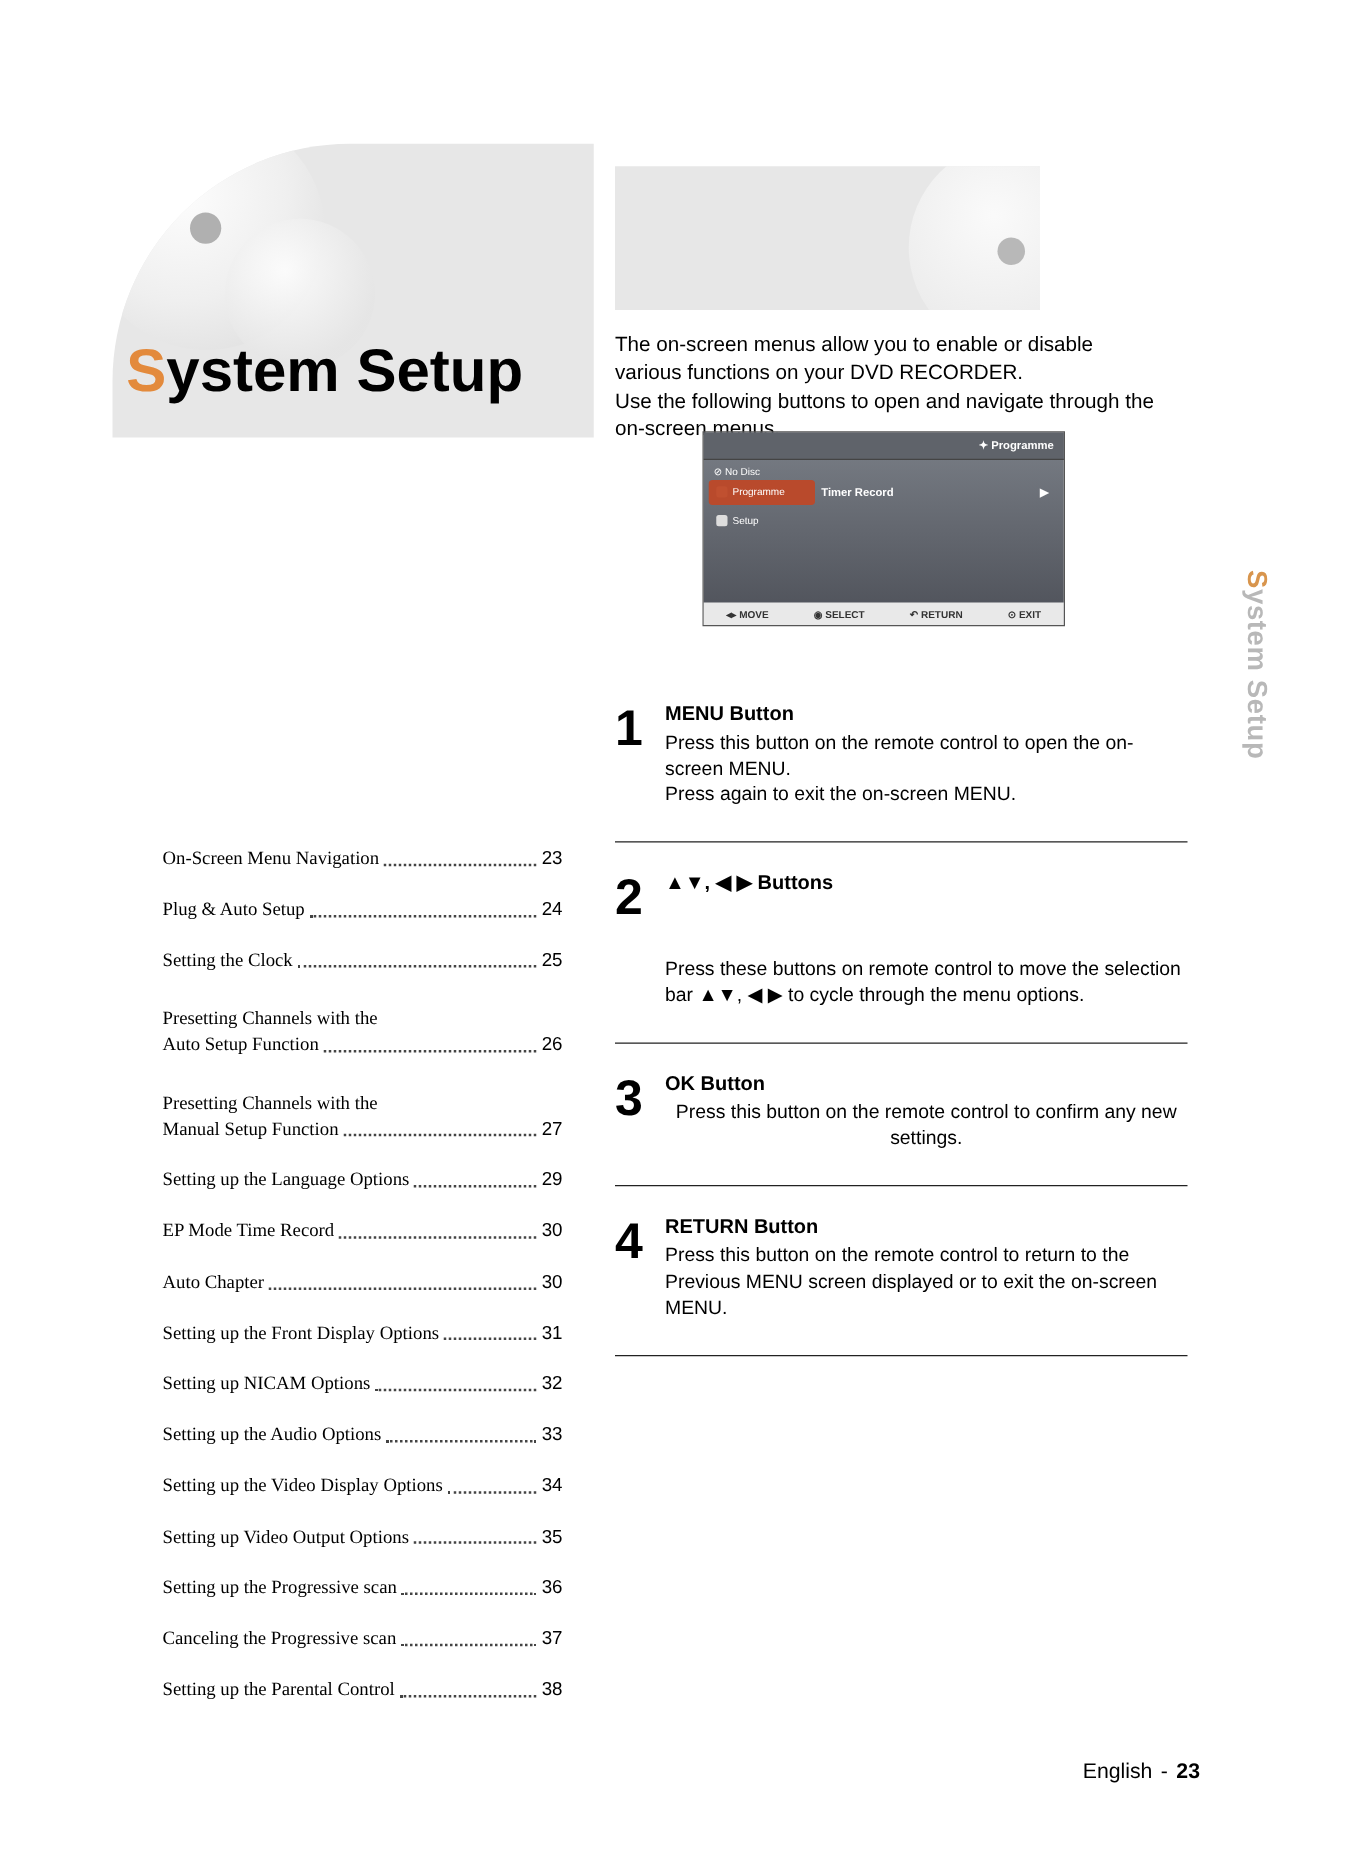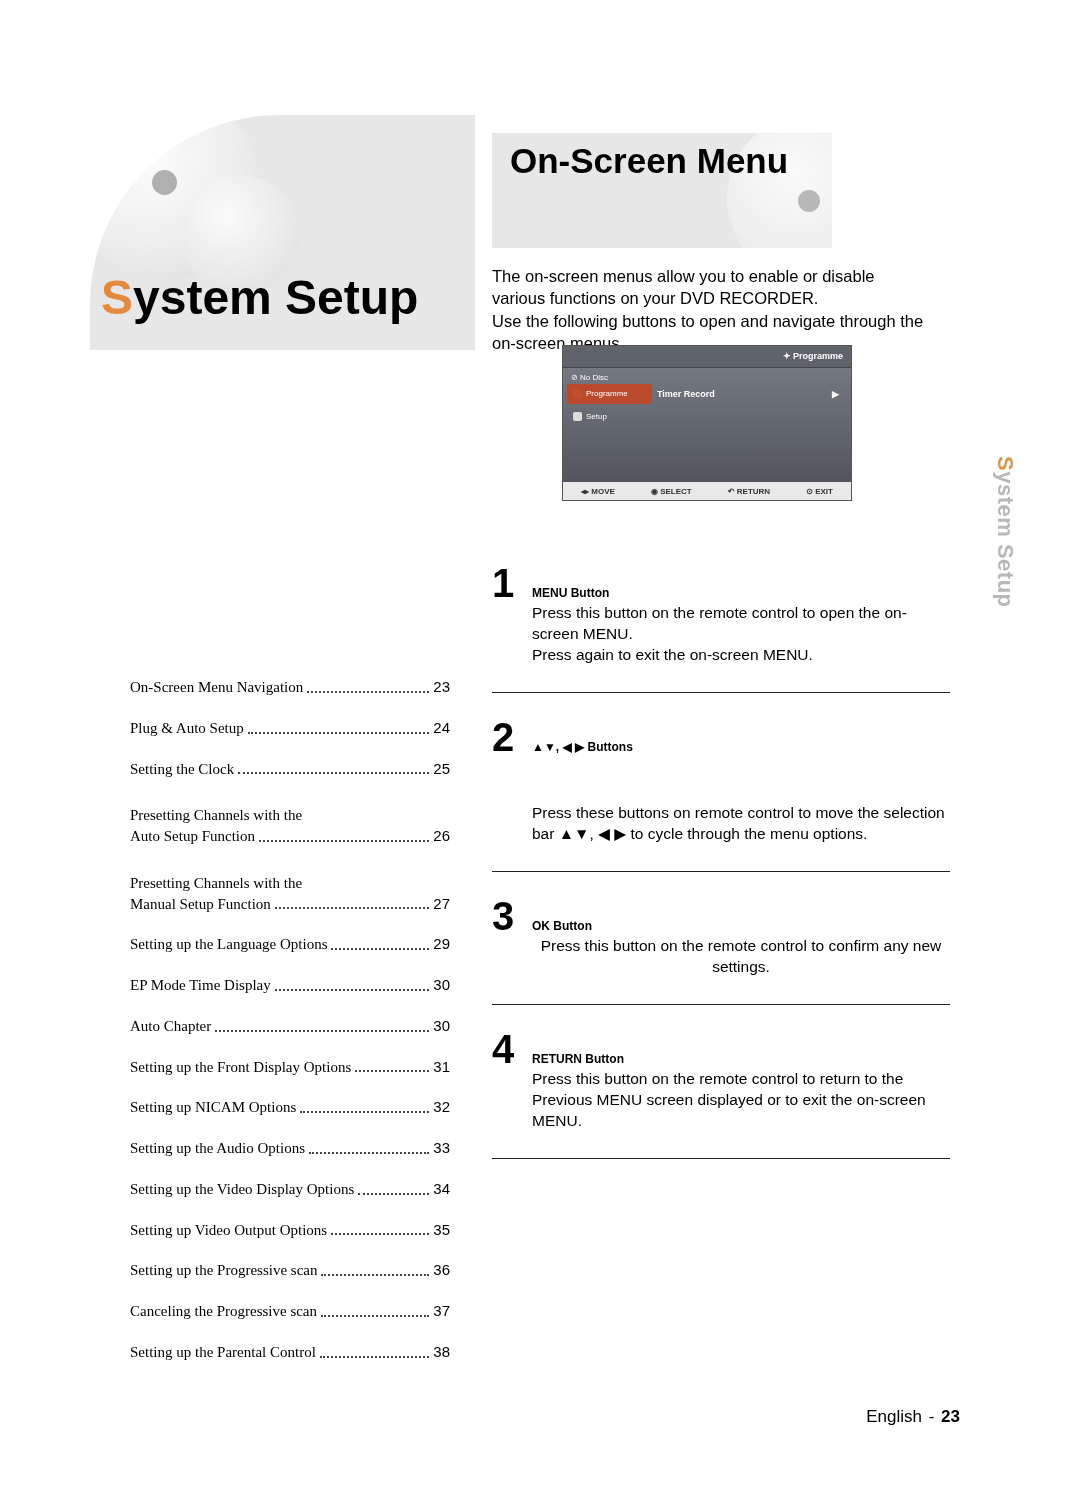--- a/index.html
+++ b/index.html
@@ -62,21 +62,21 @@
   .toc .multiline { display:block; margin-bottom:22px;margin-top:28px; }
   .toc .multiline .line2 { display:flex; align-items:flex-end; }
   .toc .multiline .line1 { margin-bottom:2px; }
 
   
   .steps { position: absolute; left: 492px; top: 545px; width: 458px; }
   .step { display: flex; padding: 16px 0 20px 0; }
   .hr { border:none; border-top:1px solid #222; margin: 6px 0; }
   .step .num { font-size: 40px; font-weight: bold; width: 40px; line-height: 1; padding-top: 2px; }
   .step .body { flex: 1; font-size: 15.5px; line-height: 1.35; }
-  .step .body .title { font-weight: bold; font-size: 12px; margin-bottom: 2px; margin-top: 24px; }
+  .step .body .title { font-weight: bold; font-size: 16px; margin-bottom: 2px; }
   .arrows { font-family: Arial, sans-serif; }
 
   
   .side-tab {
     position: absolute; right: 62px; top: 456px; writing-mode: vertical-rl; text-orientation: mixed;
     font-size: 22px; font-weight: bold; letter-spacing: 0.5px;
   }
   .side-tab .t-orange { color: #d8954d; }
   .side-tab .t-gray { color: #b8b8b8; }
 
@@ -98,21 +98,20 @@
     </div>
     <div class="section-title">
       <span class="s-orange">S</span><span>ystem Setup</span>
     </div>
   </div>
 
   <div class="right-header">
     <div class="disc-r"></div>
     <div class="hole-r"></div>
     <div class="article-title">
-      <div>On-Screen Menu</div>
     </div>
   </div>
 
   <div class="intro" style="white-space:pre-line;">The on-screen menus allow you to enable or disable various functions on your DVD RECORDER.
 Use the following buttons to open and navigate through the on-screen menus.</div>
 
   <div class="osd">
     <div class="hdrbar">
         <span class="lbl">Programme</span>
       </div>
@@ -166,21 +165,21 @@
           <span class="dots"></span>
           <span class="pg">27</span>
         </div>
       </div>
       <div class="toc-item">
         <span class="label">Setting up the Language Options</span>
         <span class="dots"></span>
         <span class="pg">29</span>
       </div>
       <div class="toc-item">
-        <span class="label">EP Mode Time Display</span>
+        <span class="label">EP Mode Time Record</span>
         <span class="dots"></span>
         <span class="pg">30</span>
       </div>
       <div class="toc-item">
         <span class="label">Auto Chapter</span>
         <span class="dots"></span>
         <span class="pg">30</span>
       </div>
       <div class="toc-item">
         <span class="label">Setting up the Front Display Options</span>

